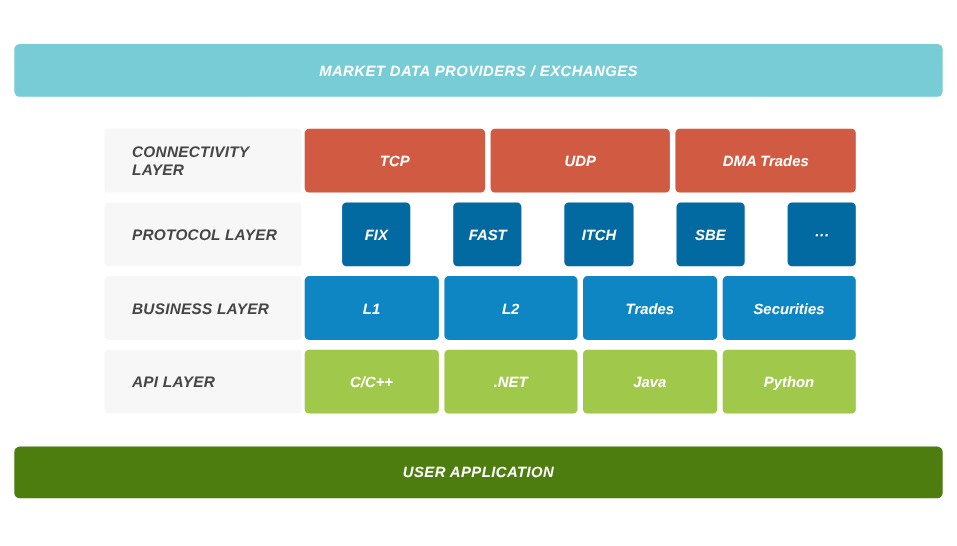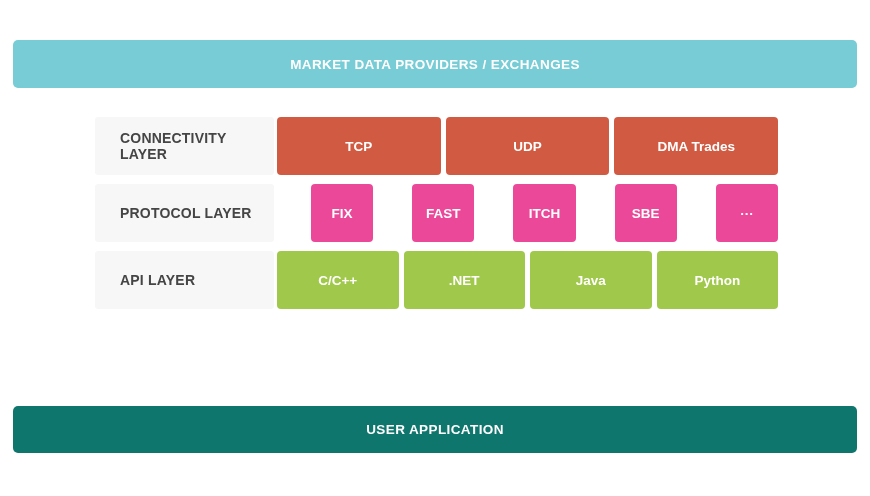--- a/index.html
+++ b/index.html
@@ -1,15 +1,15 @@
 <!DOCTYPE html>
 <html><head>
 <meta charset="utf-8">
 <style>
-  * { box-sizing: border-box; }
+  * { box-sizing: border-box; font-style: italic; }
   html, body { margin: 0; padding: 0; }
   body {
     width: 870px;
     height: 496px;
     background: #ffffff;
     font-family: "Liberation Sans", sans-serif;
     position: relative;
     overflow: hidden;
   }
   .bar {
@@ -19,21 +19,21 @@
     display: flex;
     align-items: center;
     justify-content: center;
     color: #ffffff;
     font-weight: 700;
     font-size: 13.5px;
     letter-spacing: 0.4px;
     border-radius: 5px;
   }
   .top-bar    { top: 40px;  height: 48px; background: #77ccd5; }
-  .bottom-bar { top: 406px; height: 47px; background: #0f766e; }
+  .bottom-bar { top: 406px; height: 47px; background: #4d7c0f; }
 
   .rows {
     position: absolute;
     left: 95px;
     top: 117px;
     width: 683px;
   }
   .row {
     display: flex;
     height: 58px;
@@ -62,21 +62,21 @@
     flex: 1;
     display: flex;
     align-items: center;
     justify-content: center;
     color: #ffffff;
     font-weight: 700;
     font-size: 13.5px;
     border-radius: 4px;
   }
   .box.red   { background: #d15b42; }
-  .box.teal  { background: #ec4899; margin-left: 34px; }
+  .box.teal  { background: #0369a1; margin-left: 34px; }
   .box.blue  { background: #0e86c4; }
   .box.green { background: #a0c84a; }
 </style>
 </head>
 <body>
 
 <div class="bar top-bar">
   <span>MARKET DATA PROVIDERS / EXCHANGES</span>
 </div>
 
@@ -95,20 +95,29 @@
     <div class="row-label">PROTOCOL LAYER</div>
     <div class="boxes">
       <div class="box teal">FIX</div>
       <div class="box teal">FAST</div>
       <div class="box teal">ITCH</div>
       <div class="box teal">SBE</div>
       <div class="box teal">···</div>
     </div>
   </div>
 
+  <div class="row">
+    <div class="row-label">BUSINESS LAYER</div>
+    <div class="boxes">
+      <div class="box blue">L1</div>
+      <div class="box blue">L2</div>
+      <div class="box blue">Trades</div>
+      <div class="box blue">Securities</div>
+    </div>
+  </div>
 
   <div class="row">
     <div class="row-label">API LAYER</div>
     <div class="boxes">
       <div class="box green">C/C++</div>
       <div class="box green">.NET</div>
       <div class="box green">Java</div>
       <div class="box green">Python</div>
     </div>
   </div>

